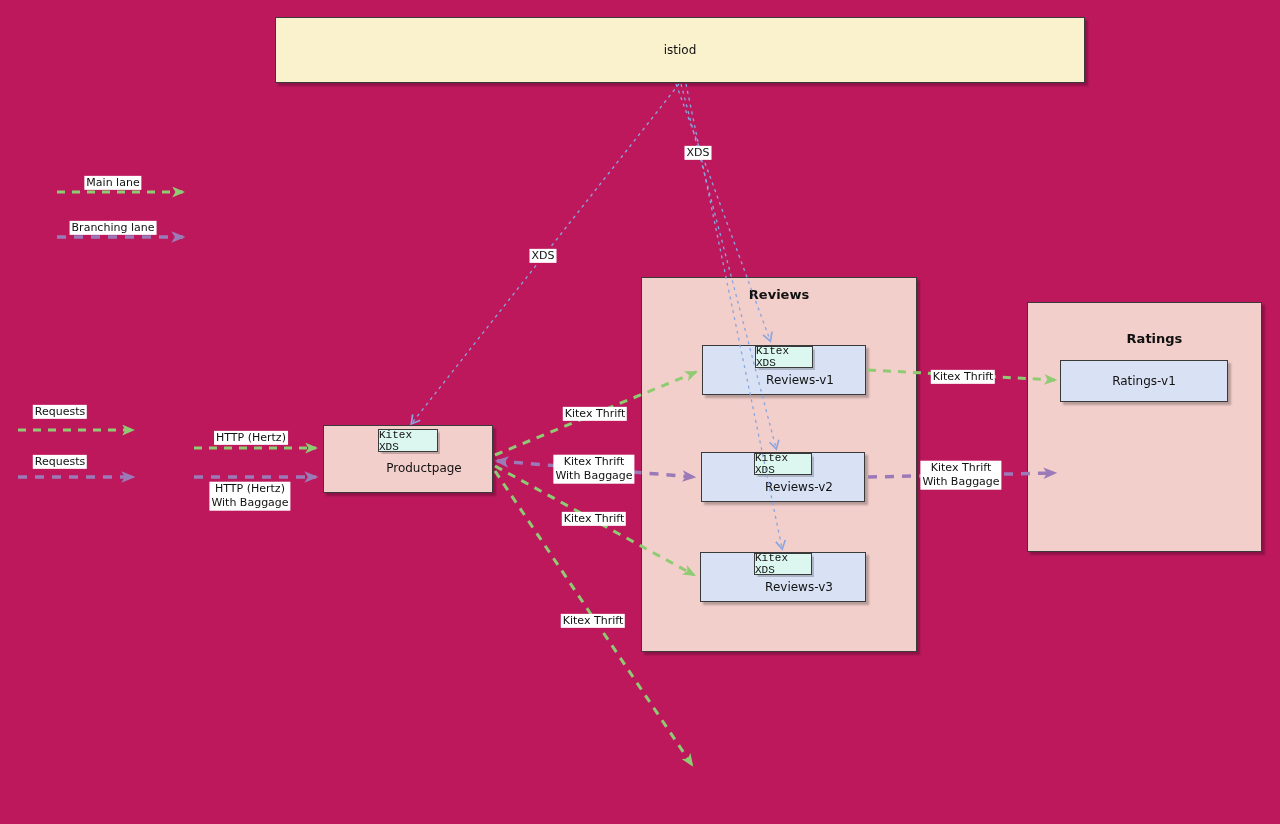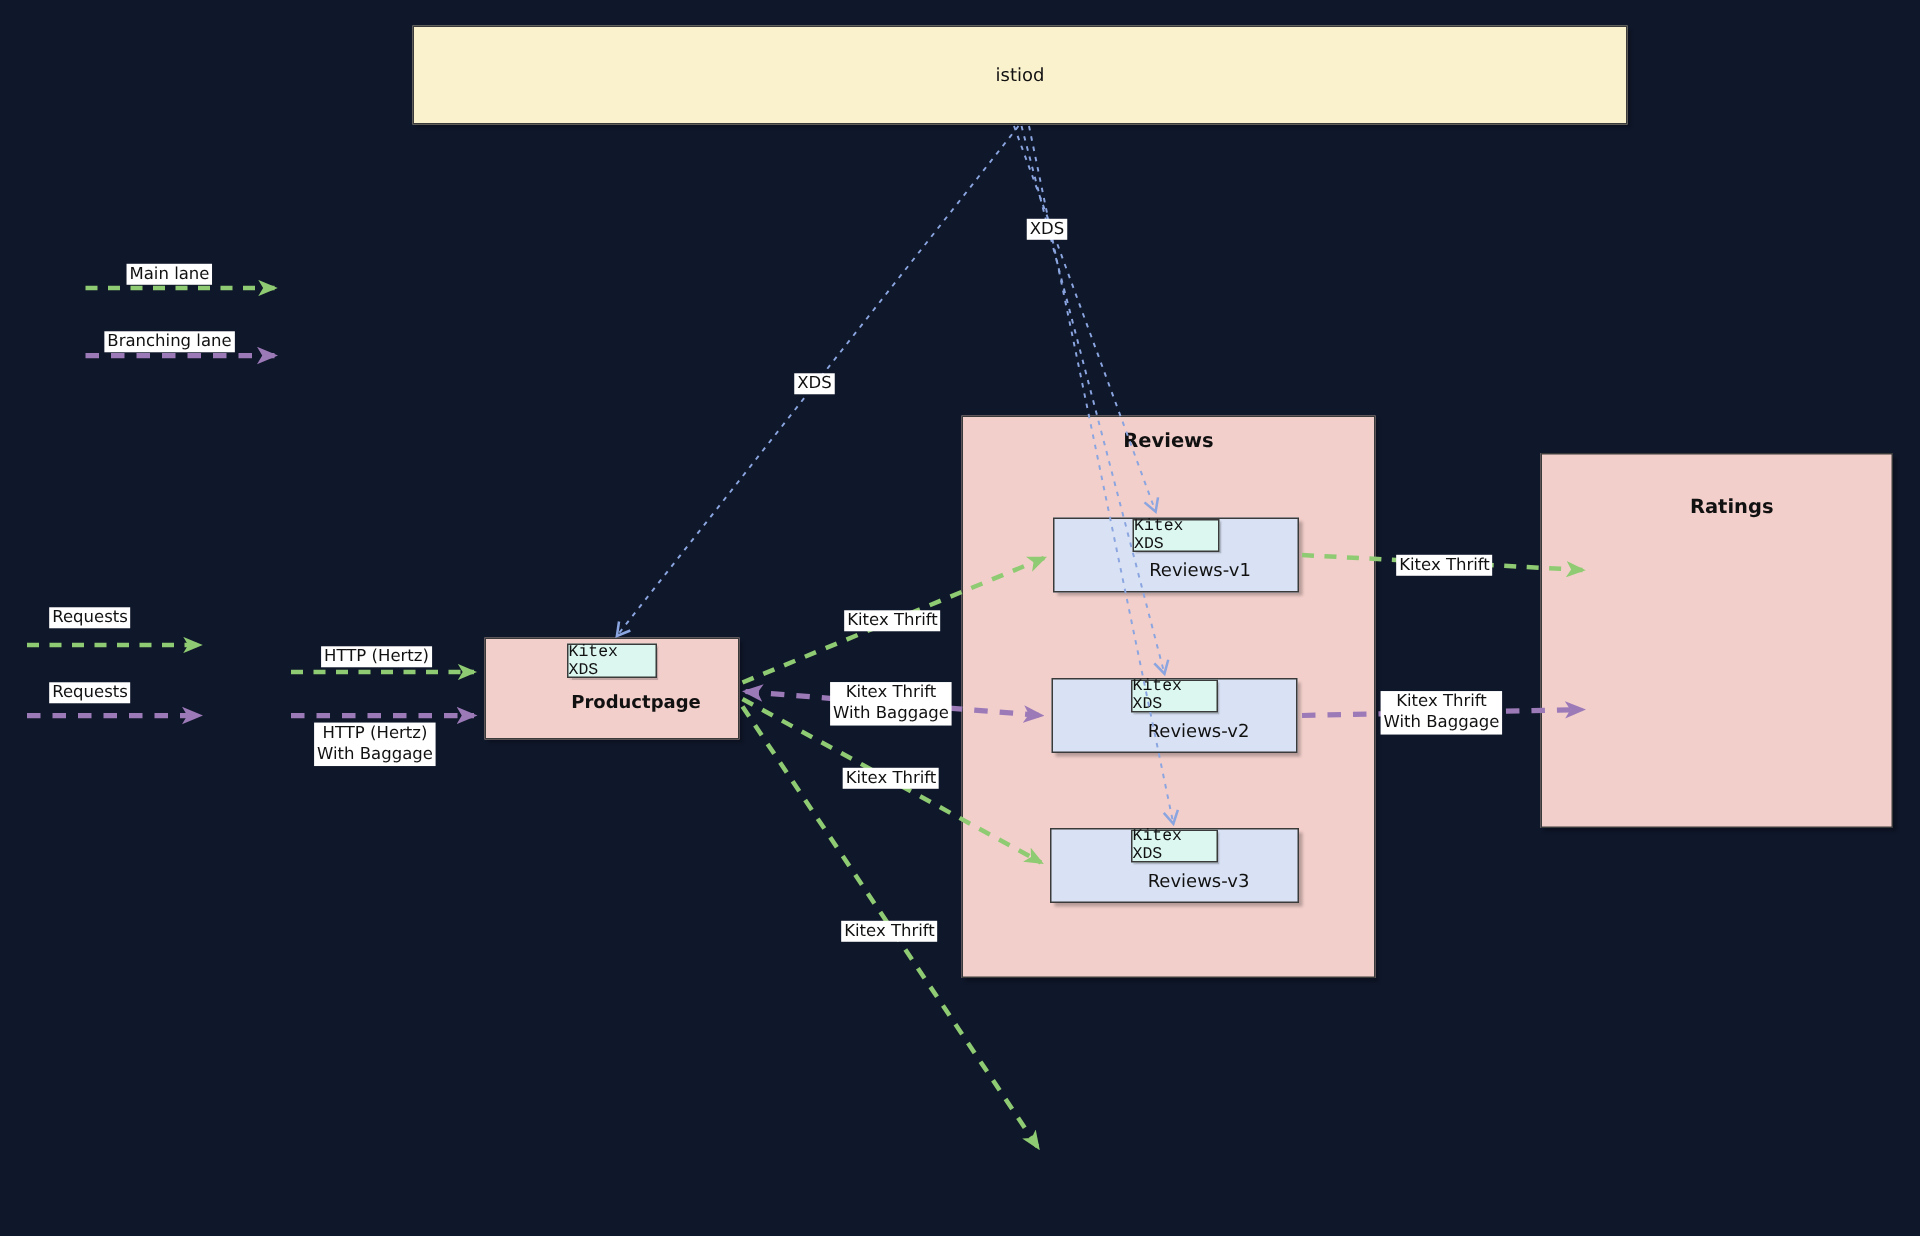--- a/index.html
+++ b/index.html
@@ -1,30 +1,30 @@
 <!DOCTYPE html>
 <html style="--green: #8FCB72; --purple: #9C7AB8; --blue: #8AA5E0; --istiod-fill: #FAF1CD; --ingress-fill: #D7E9D4; --service-fill: #F3CFCB; --version-fill: #D9E2F4; --sidecar-fill: #DBF7F0; --border-color: #3A3A3A;"><head>
 <meta charset="utf-8">
 <style>
   :root{
     --green:#8FCB72; --purple:#9C7AB8; --blue:#8AA5E0;
     --istiod-fill:#FAF1CD; --ingress-fill:#D7E9D4; --service-fill:#F3CFCB;
     --version-fill:#D9E2F4; --sidecar-fill:#DBF7F0; --border-color:#3A3A3A;
   }
   html,body{margin:0;padding:0;background:#fff;}
-  .canvas{position:relative;width:1280px;height:824px;background:#0f172a;overflow:hidden;
+  .canvas{position:relative;width:1280px;height:824px;background:#be185d;overflow:hidden;
     font-family:"DejaVu Sans",sans-serif;color:#111;}
   .box{position:absolute;border:1.5px solid var(--border-color);
     box-shadow:2.5px 2.5px 2px rgba(0,0,0,0.25);box-sizing:border-box;}
   .fill-istiod{background:var(--istiod-fill);}
   .fill-ingress{background:var(--ingress-fill);}
   .fill-service{background:var(--service-fill);}
   .fill-version{background:var(--version-fill);}
   .center-label{display:flex;align-items:center;justify-content:center;height:100%;width:100%;}
-  .title{font-weight:bold;font-size:12.5px;}
+  .title{font-weight:normal;font-size:12.5px;}
   .plain{font-size:12px;}
   .group-title{position:absolute;left:0;right:0;text-align:center;font-weight:bold;font-size:13px;}
   .sidecar{position:absolute;left:50%;transform:translateX(-50%);
     border:1.4px solid var(--border-color);background:var(--sidecar-fill);
     font-size:11px;display:flex;align-items:center;justify-content:center;
     box-sizing:border-box;box-shadow:1.5px 1.5px 1px rgba(0,0,0,0.2);font-family:Liberation Mono, monospace;}
   .vlabel{position:absolute;left:0;right:0;text-align:center;font-size:12px;padding-left:32px;}
   .edges{position:absolute;left:0;top:0;width:1280px;height:824px;pointer-events:none;}
   .e-green{stroke:var(--green);stroke-width:3;stroke-dasharray:8 7;fill:none;stroke-linecap:butt;}
   .e-purple{stroke:var(--purple);stroke-width:3.5;stroke-dasharray:9 8;fill:none;}
@@ -66,20 +66,23 @@
   <div class="box fill-version" style="left:701px;top:452px;width:164px;height:50px;">
     <div class="sidecar" style="top:0px;width:58px;height:22px;">Kitex XDS</div>
     <div class="vlabel" style="top:27px;">Reviews-v2</div>
   </div>
 
   <div class="box fill-version" style="left:700px;top:552px;width:166px;height:50px;">
     <div class="sidecar" style="top:0px;width:58px;height:22px;">Kitex XDS</div>
     <div class="vlabel" style="top:27px;">Reviews-v3</div>
   </div>
 
+  <div class="box fill-version" style="left:1060px;top:360px;width:168px;height:42px;">
+    <div class="center-label plain">Ratings-v1</div>
+  </div>
 
 
 
   <svg class="edges" viewBox="0 0 1280 824">
     <defs>
       <marker id="arrow-green" viewBox="0 0 12 10" refX="10" refY="5" markerWidth="13" markerHeight="11" orient="auto" markerUnits="userSpaceOnUse">
         <path d="M0,0 L12,5 L0,10 L3,5 Z" class="mk-green"></path>
       </marker>
       <marker id="arrow-purple" viewBox="0 0 12 10" refX="10" refY="5" markerWidth="14" markerHeight="12" orient="auto" markerUnits="userSpaceOnUse">
         <path d="M0,0 L12,5 L0,10 L3,5 Z" class="mk-purple"></path>

